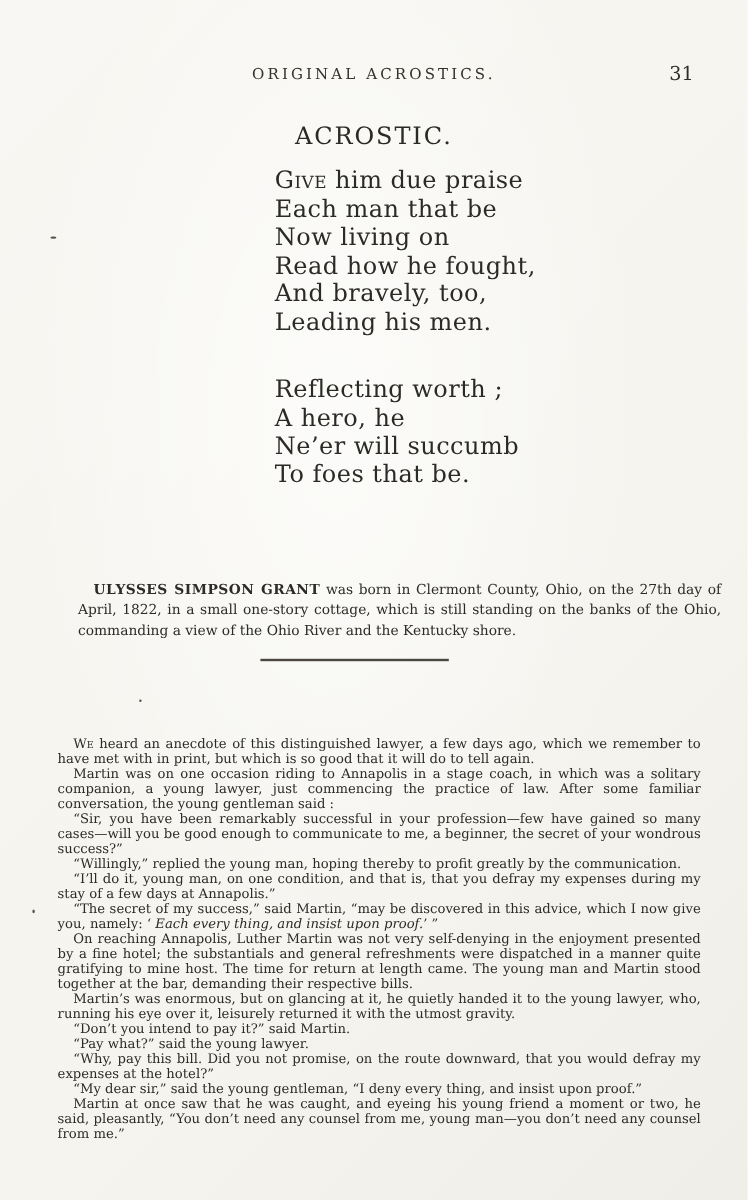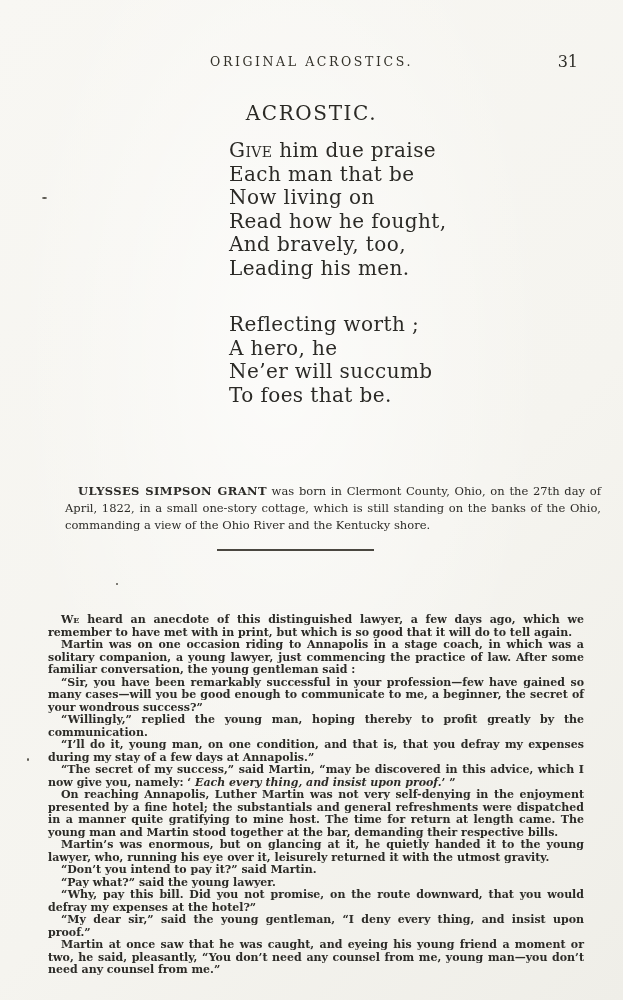--- a/index.html
+++ b/index.html
@@ -53,21 +53,21 @@
   
   .story-heading{
     position:absolute;top:586px;left:50%;transform:translateX(-50%);
     margin:0;font-size:15px;font-weight:normal;font-style:italic;
     letter-spacing:0.5px;white-space:nowrap;color:#2c2b26;
   }
   .story{
     position:absolute;left:48px;top:614px;width:536px;
     font-size:11px;line-height:12.5px;text-align:justify;color:#2c2b27;
   }
-  .story p{margin:0;text-indent:13px;font-weight:bold;}
+  .story p{margin:0;text-indent:13px;}
   
   .speck{position:absolute;border-radius:50%;background:#55524a;}
   .speck.s1{left:42px;top:197px;width:5px;height:2px;}
   .speck.s2{left:116px;top:583px;width:2px;height:2px;}
   .speck.s3{left:27px;top:758px;width:2px;height:3px;}
 </style>
 </head>
 <body>
 
 <div class="sheet">

